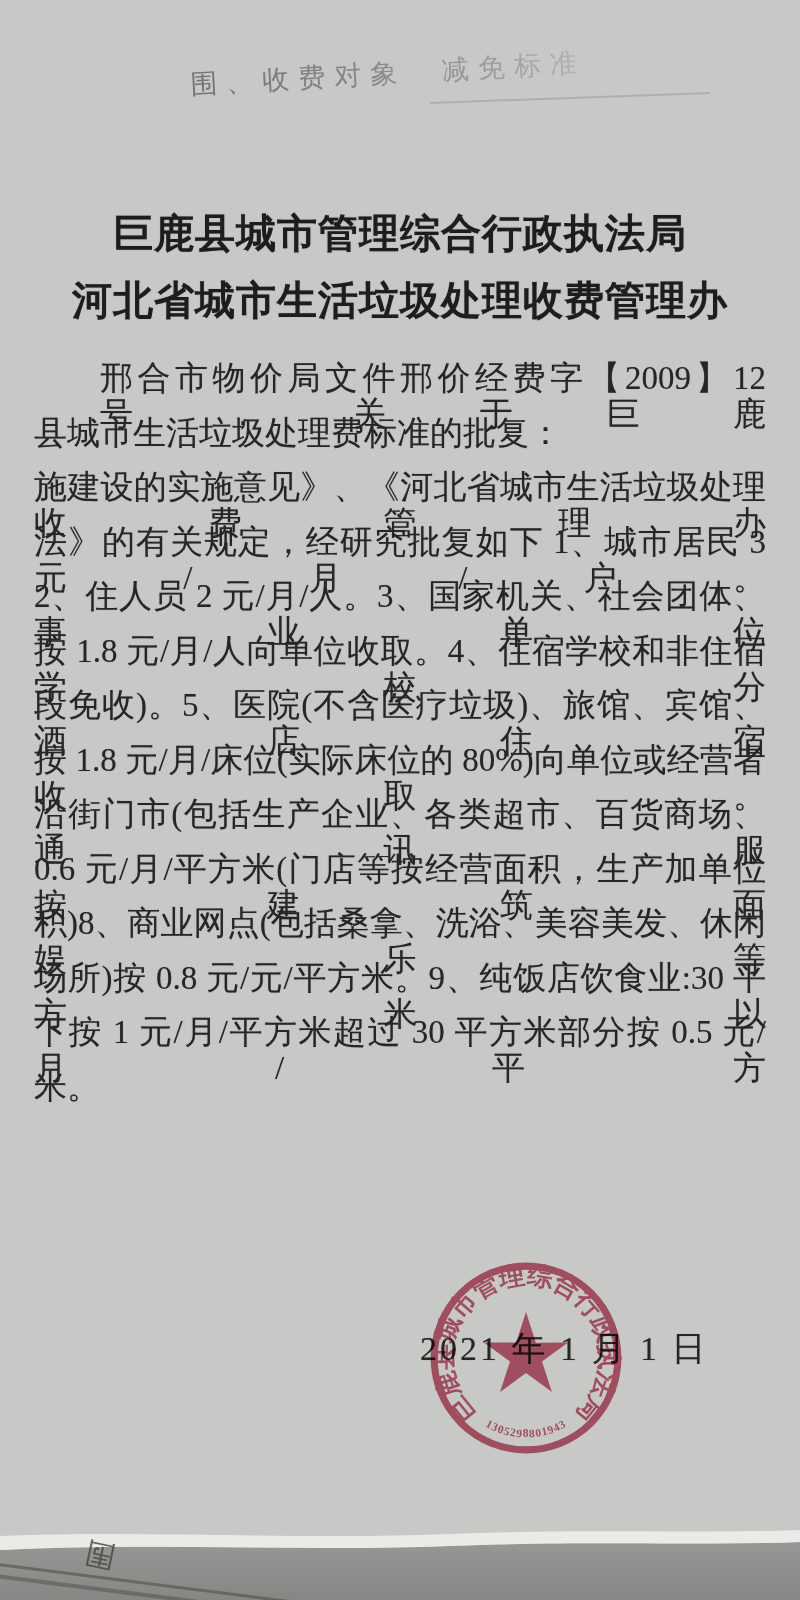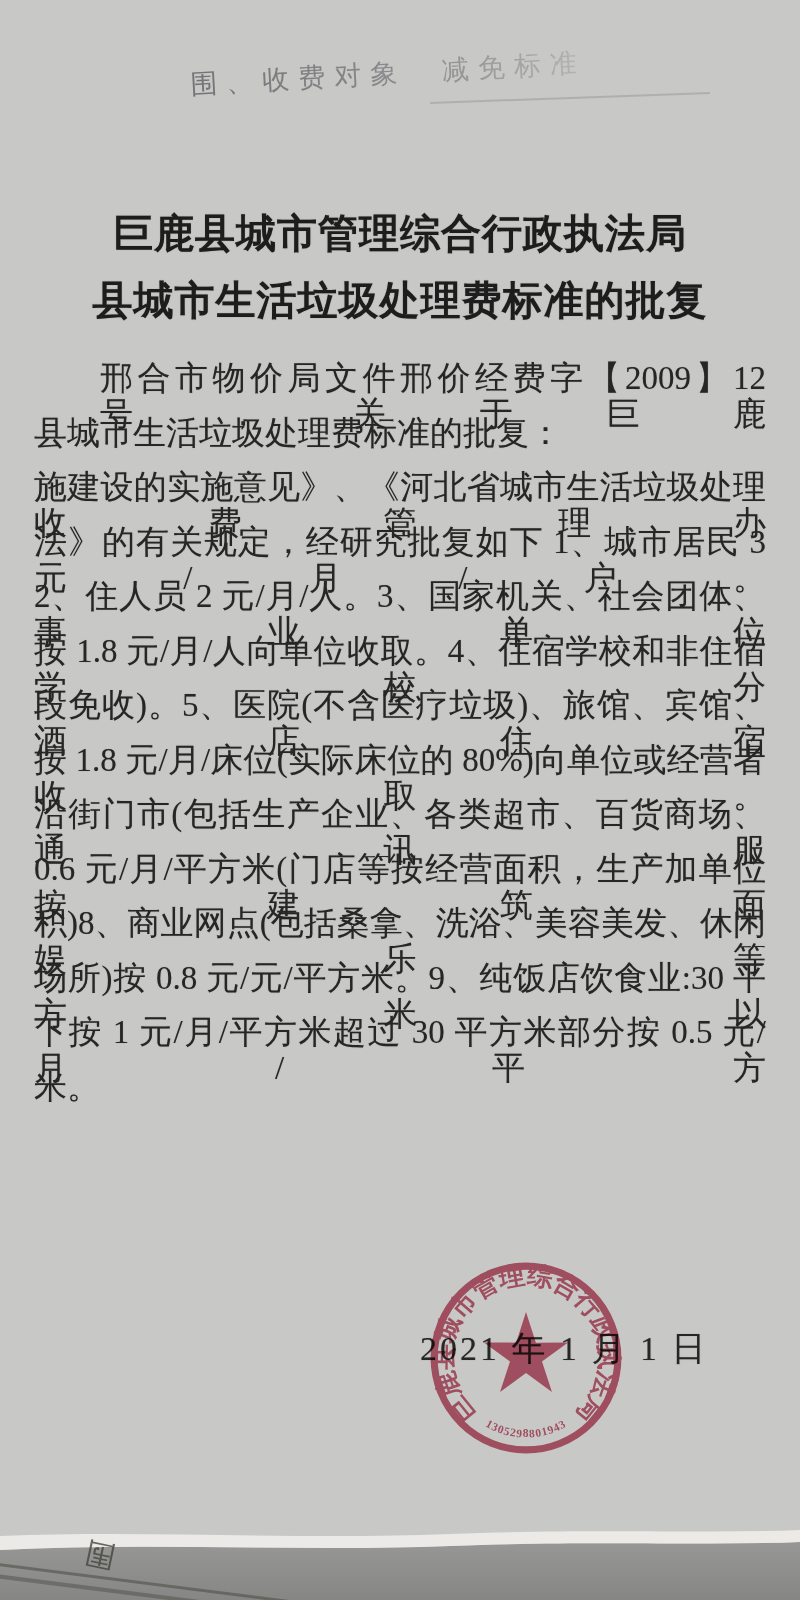--- a/index.html
+++ b/index.html
@@ -59,21 +59,21 @@
 <body>
 
 <div class="photo">
   <div class="paper"></div>
 
   <div class="handwriting">围、收费对象　减免标准</div>
   <div class="crease"></div>
 
   <div class="title-block">
     <div class="title-line">巨鹿县城市管理综合行政执法局</div>
-    <div class="title-line">县城市生活垃圾处理费标准的批复</div>
+    <div class="title-line">河北省城市生活垃圾处理收费管理办</div>
   </div>
 
   <div class="body-text">
     <div class="bline j indent">邢合市物价局文件邢价经费字【2009】12 号，关于巨鹿</div>
     <div class="bline">县城市生活垃圾处理费标准的批复：</div>
     <div class="bline j">施建设的实施意见》、《河北省城市生活垃圾处理收费管理办</div>
     <div class="bline j">法》的有关规定，经研究批复如下 1、城市居民 3 元/月/户。</div>
     <div class="bline j">2、住人员 2 元/月/人。3、国家机关、社会团体、事业单位</div>
     <div class="bline j">按 1.8 元/月/人向单位收取。4、住宿学校和非住宿学校分</div>
     <div class="bline j">段免收)。5、医院(不含医疗垃圾)、旅馆、宾馆、酒店住宿</div>

